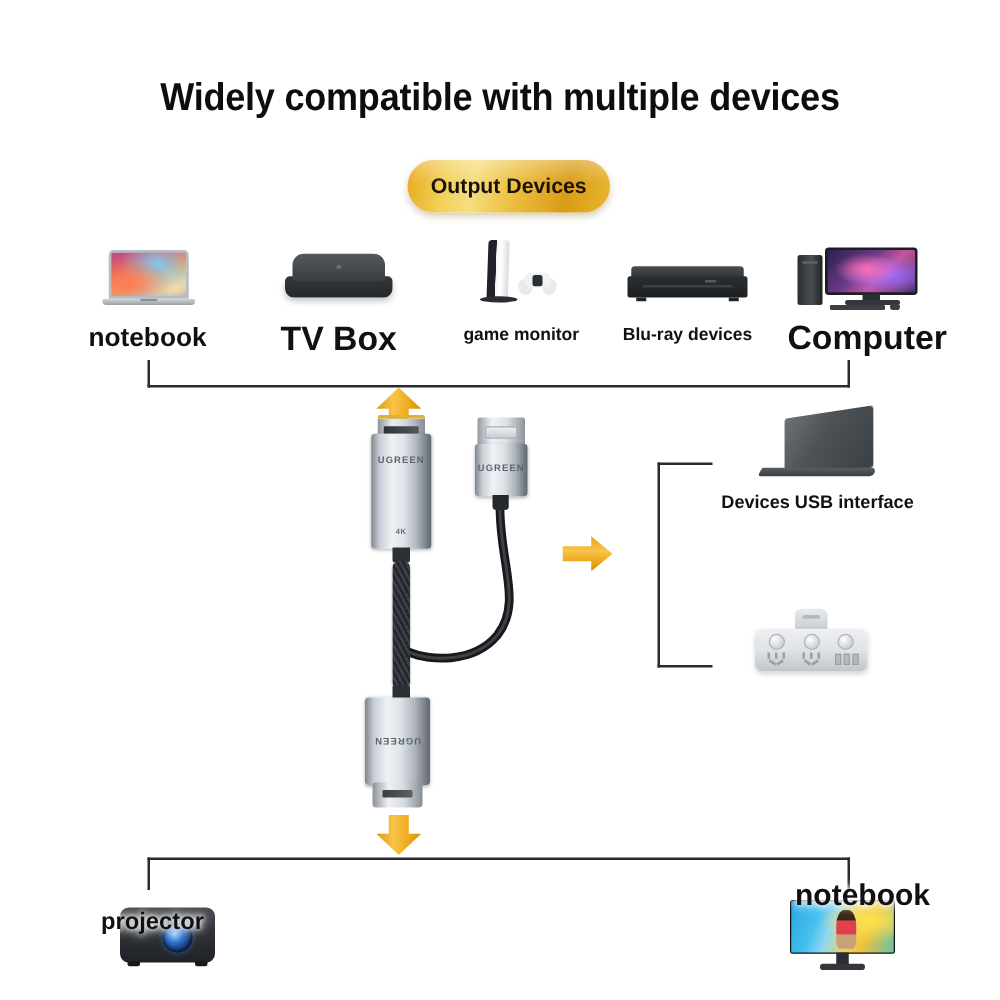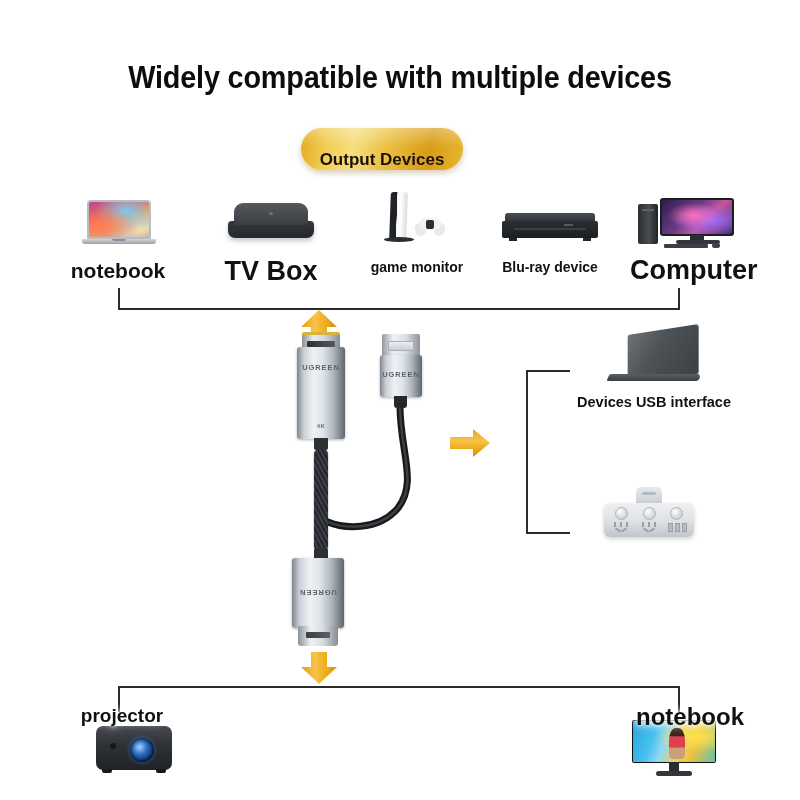--- a/index.html
+++ b/index.html
@@ -32,39 +32,39 @@
     box-shadow:0 3px 6px rgba(120,85,0,.30);
     white-space:nowrap;
     overflow:hidden;
   }
   .badge::after{
     content:"";position:absolute;left:0;right:0;top:0;height:46%;
     background:linear-gradient(180deg,rgba(255,255,255,.32),rgba(255,255,255,0));
     border-radius:999px 999px 40% 40%/999px 999px 60% 60%;
     pointer-events:none;
   }
-  #badge-output{left:301px;top:128px;width:162px;height:42px;font-size:17px;align-items:flex-end;}
+  #badge-output{left:326px;top:128px;width:162px;height:42px;font-size:17px;}
   #badge-usb-power{left:562px;top:609px;width:176px;height:40px;font-size:15.5px;}
   #badge-input{left:318px;top:728px;width:158px;height:44px;font-size:18px;}
 
   
   .dlabel{
     position:absolute;text-align:center;color:#111;
     font-weight:bold;
     font-family:"Liberation Sans Narrow","Liberation Sans",sans-serif;
     white-space:nowrap;
   }
   #lbl-notebook{left:58px;top:259px;width:120px;font-size:21px;}
   #lbl-tvbox{left:206px;top:256px;width:130px;font-size:27px;}
   #lbl-game{left:362px;top:259px;width:110px;font-size:14px;}
   #lbl-bluray{left:494px;top:259px;width:112px;font-size:14px;}
   #lbl-desktop{left:630px;top:255px;width:124px;font-size:27px;}
   #lbl-usbiface{left:556px;top:394px;width:196px;font-size:14.5px;font-weight:bold;}
   #lbl-socket{left:592px;top:563px;width:116px;font-size:20px;}
-  #lbl-projector{left:62px;top:705px;width:120px;font-size:19px;z-index:40;
+  #lbl-projector{left:62px;top:727px;width:120px;font-size:19px;z-index:40;
       text-shadow:0 0 4px #fff,0 0 7px #fff,0 0 11px #fff;}
   #lbl-monitor{left:628px;top:703px;width:124px;font-size:24px;z-index:40;
       text-shadow:0 0 4px #fff,0 0 7px #fff,0 0 11px #fff;}
 
   
   .bk{position:absolute;background:#2b2b2b;}
   
   #bk-top-h{left:118px;top:308px;width:562px;height:2px;}
   #bk-top-l{left:118px;top:288px;width:2px;height:22px;}
   #bk-top-r{left:678px;top:288px;width:2px;height:22px;}
@@ -313,21 +313,21 @@
       </div>
     <div id="dk-stand"></div>
     <div id="dk-foot"></div>
     <div id="dk-kb"></div>
     <div id="dk-ms"></div>
   </div>
 
   <div class="dlabel" id="lbl-tvbox">TV Box</div>
   <div class="dlabel" id="lbl-notebook">notebook</div>
   <div class="dlabel" id="lbl-game">game monitor</div>
-  <div class="dlabel" id="lbl-bluray">Blu-ray device</div>
+  <div class="dlabel" id="lbl-bluray">Blu-ray devices</div>
   <div class="dlabel" id="lbl-desktop">Computer</div>
 
   <div class="bk" id="bk-top-h"></div>
   <div class="bk" id="bk-top-l"></div>
   <div class="bk" id="bk-top-r"></div>
 
   <div class="arrow" style="left:300px;top:310px;">
     <svg width="38" height="30" viewBox="0 0 38 30">
       <defs>
           <linearGradient id="gU" x1="0" y1="0" x2="1" y2="0">

